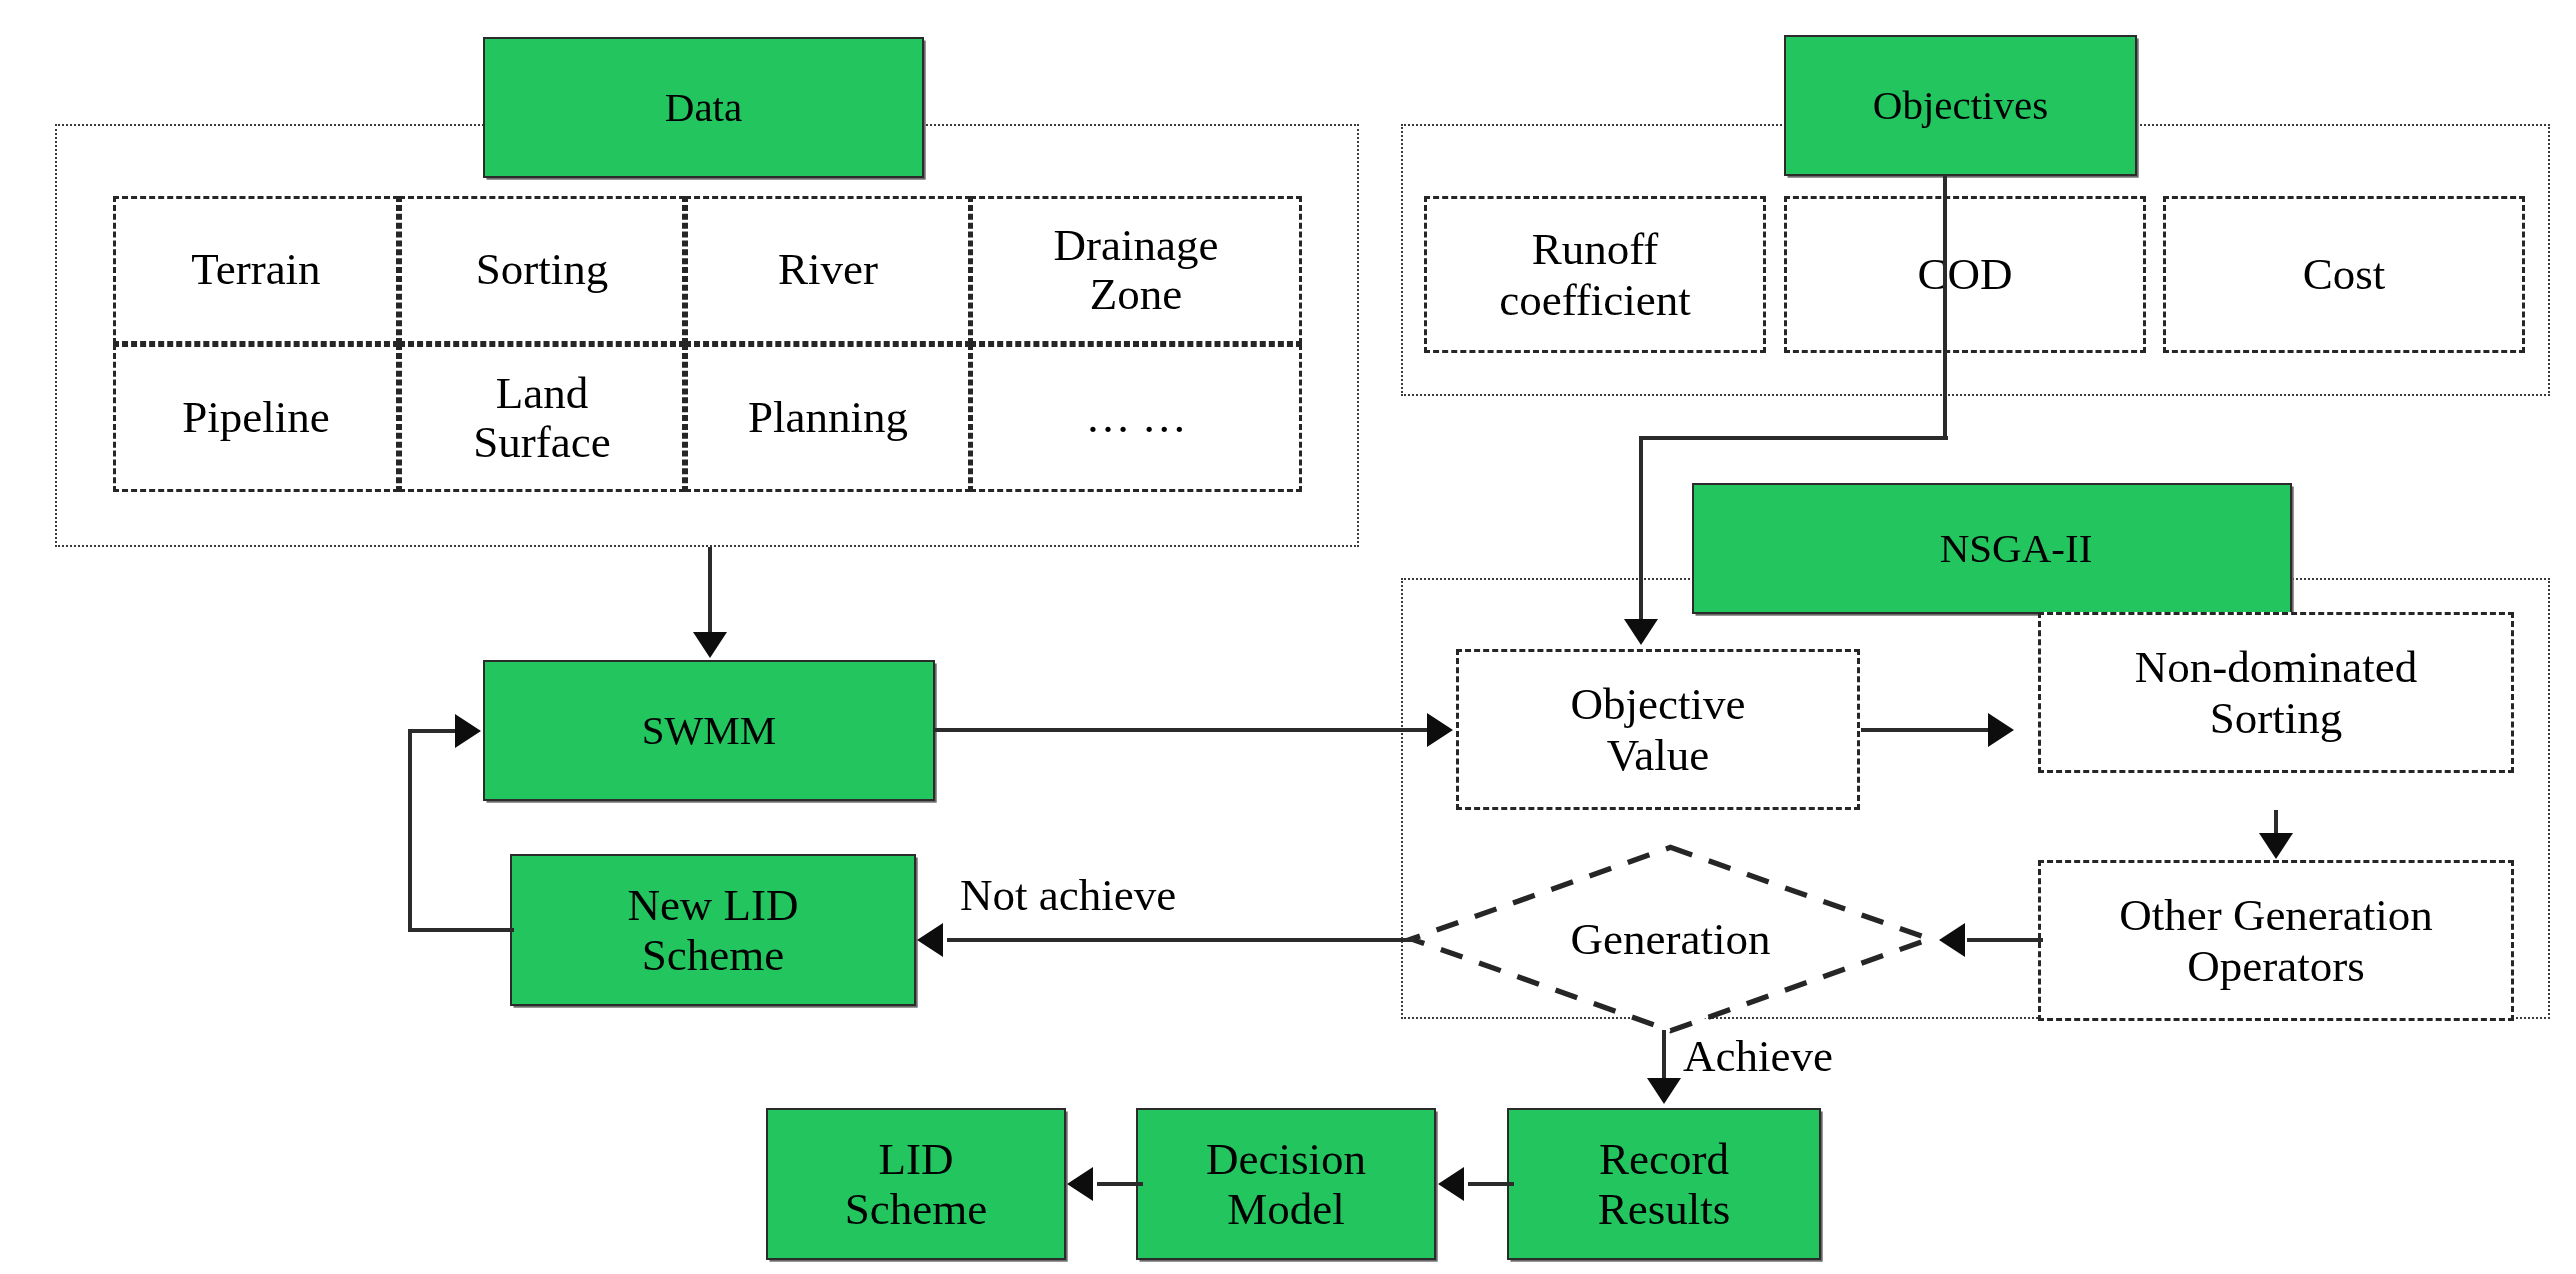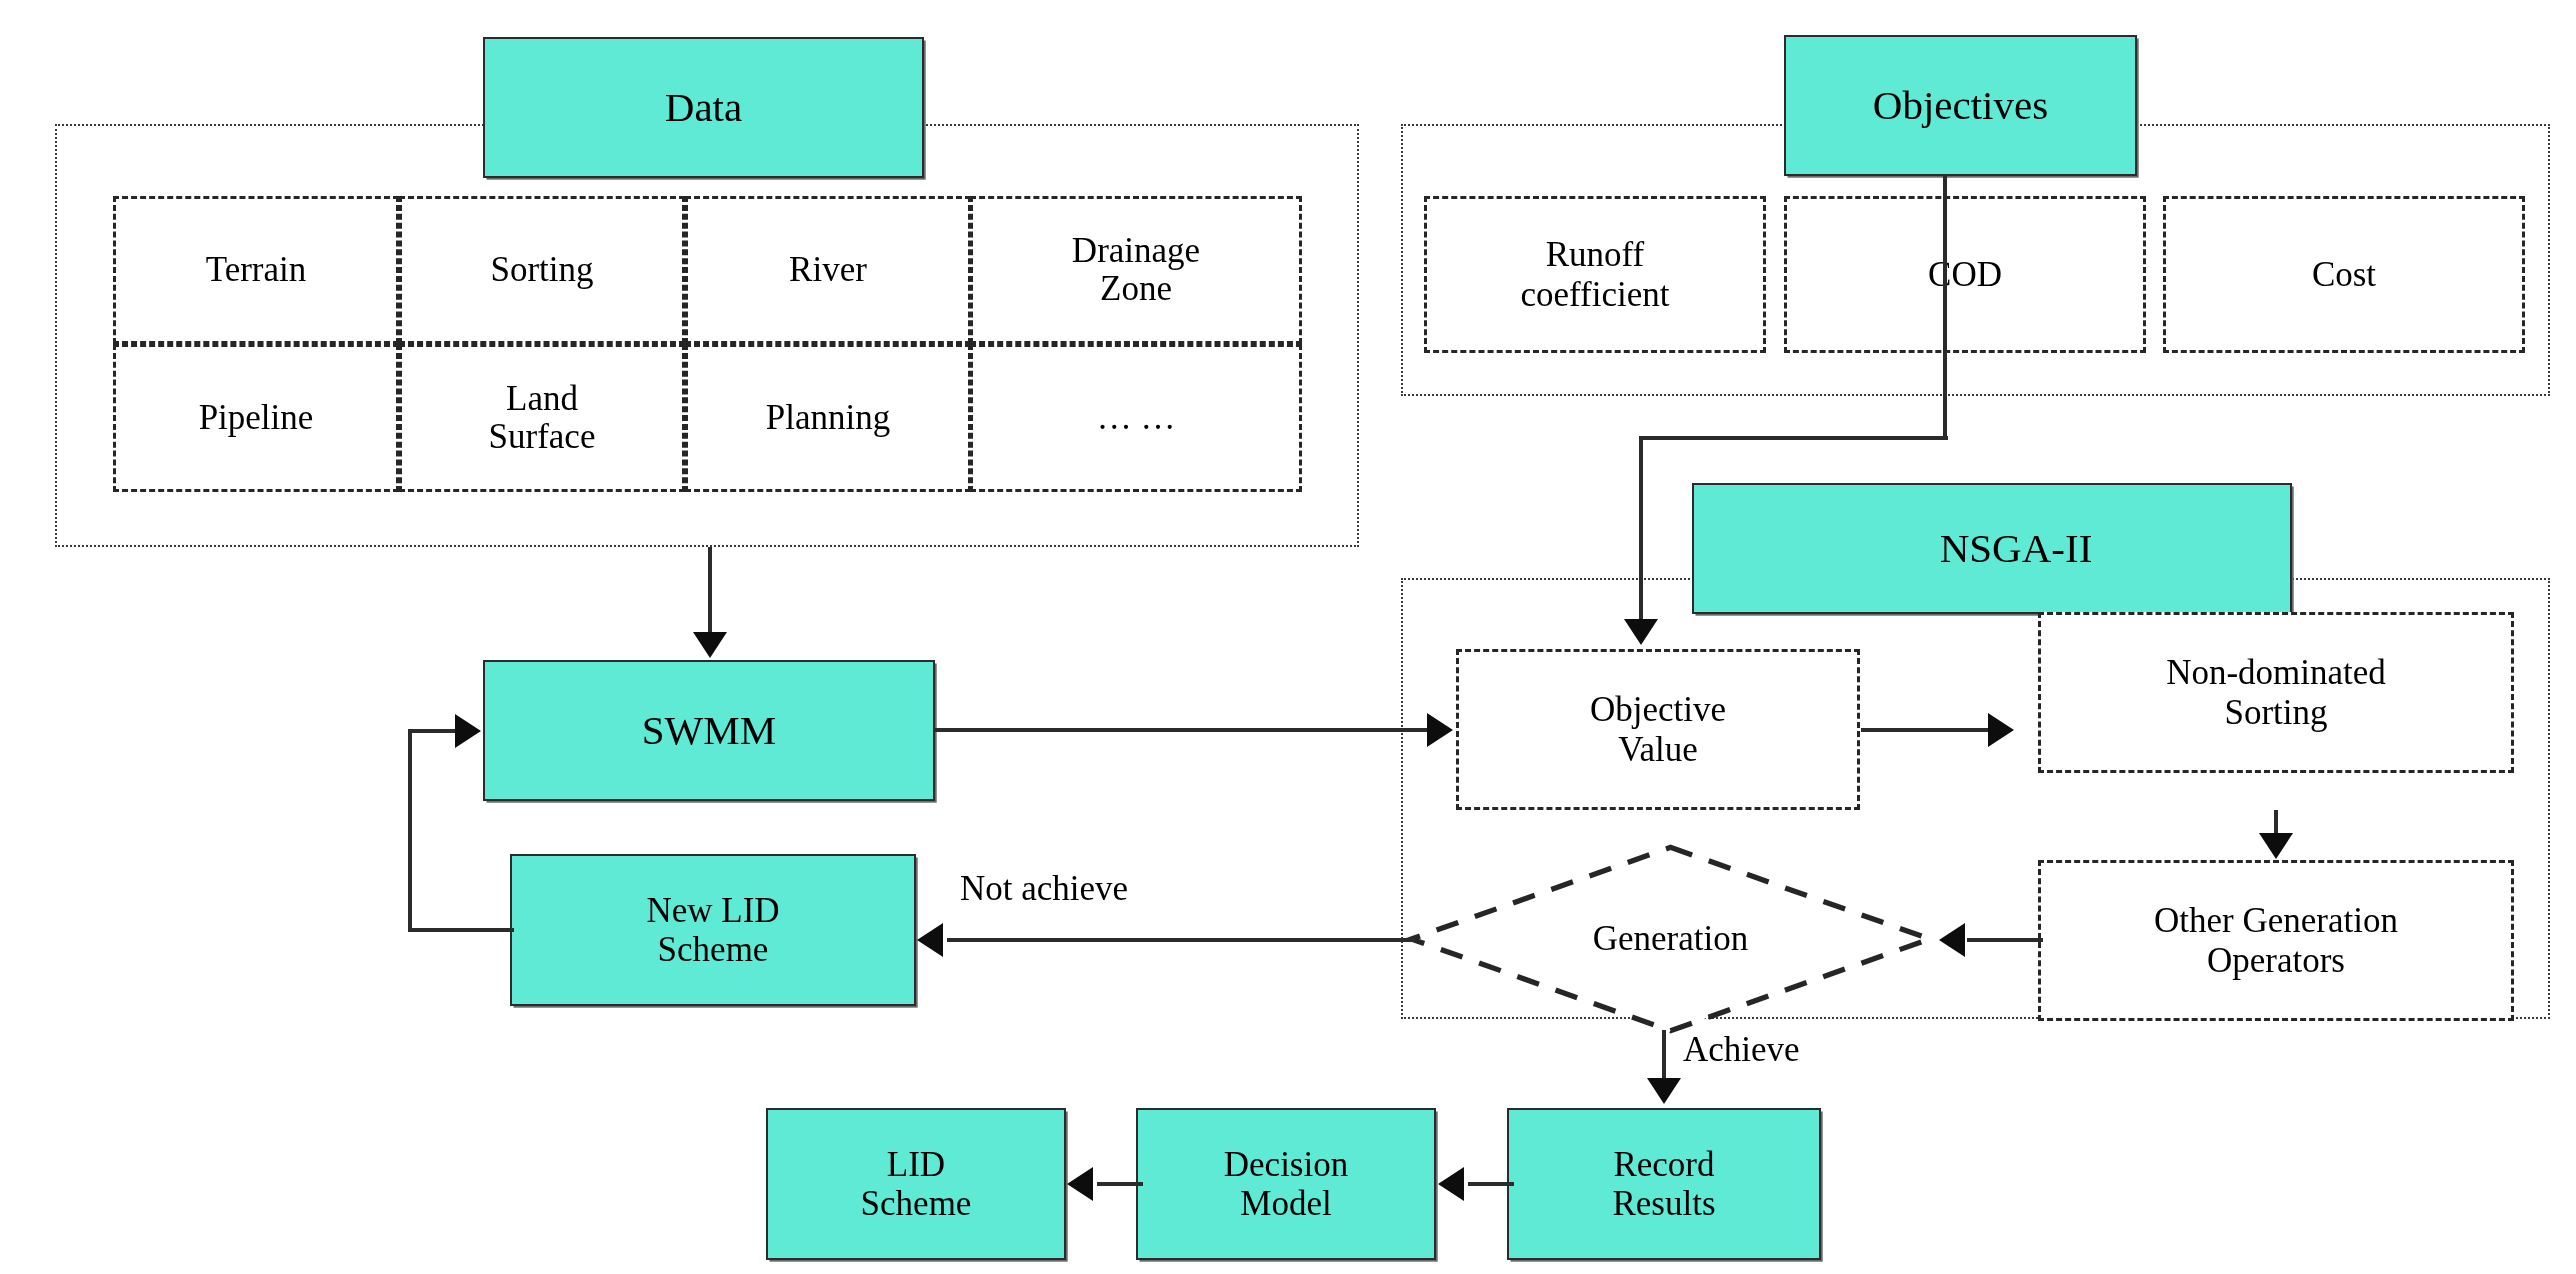--- a/index.html
+++ b/index.html
@@ -12,21 +12,21 @@
 
   
   .group-dotted{
     border:2.6px dotted #3a3a3a;
     background:transparent;
   }
 
   
   .solidbox{
     border:2.6px solid #2b2b2b;
-    background:#5eead4;
+    background:#22c55e;
     display:flex;align-items:center;justify-content:center;
     text-align:center;line-height:1.12;
     box-shadow:2.6px 2.6px 0 -0.9px #6a6a6a;
   }
 
   
   .dashbox{
     border:3.5px dashed #262626;
     background:#ffffff;
     display:flex;align-items:center;justify-content:center;
@@ -57,21 +57,21 @@
   .line.v{width:4.4px;}
 
   .arrow{position:absolute;width:0;height:0;}
   .arrow.down{border-left:17px solid transparent;border-right:17px solid transparent;border-top:26.5px solid #0d0d0d;}
   .arrow.right{border-top:17px solid transparent;border-bottom:17px solid transparent;border-left:26.5px solid #0d0d0d;}
   .arrow.left{border-top:17px solid transparent;border-bottom:17px solid transparent;border-right:26.5px solid #0d0d0d;}
 
   .edge-label{position:absolute;white-space:nowrap;}
 
   .fs-big{font-size:41px;}
-  .fs-mid{font-size:35px;}
+  .fs-mid{font-size:45px;}
 </style>
 </head>
 <body>
 
 <div class="stage">
 
   <div class="abs group-dotted" style="left:55px;top:124px;width:1304px;height:423px;"></div>
 
   <div class="abs solidbox fs-big" style="left:483px;top:37px;width:441px;height:141px;">
     <span class="lbl">Data</span>

